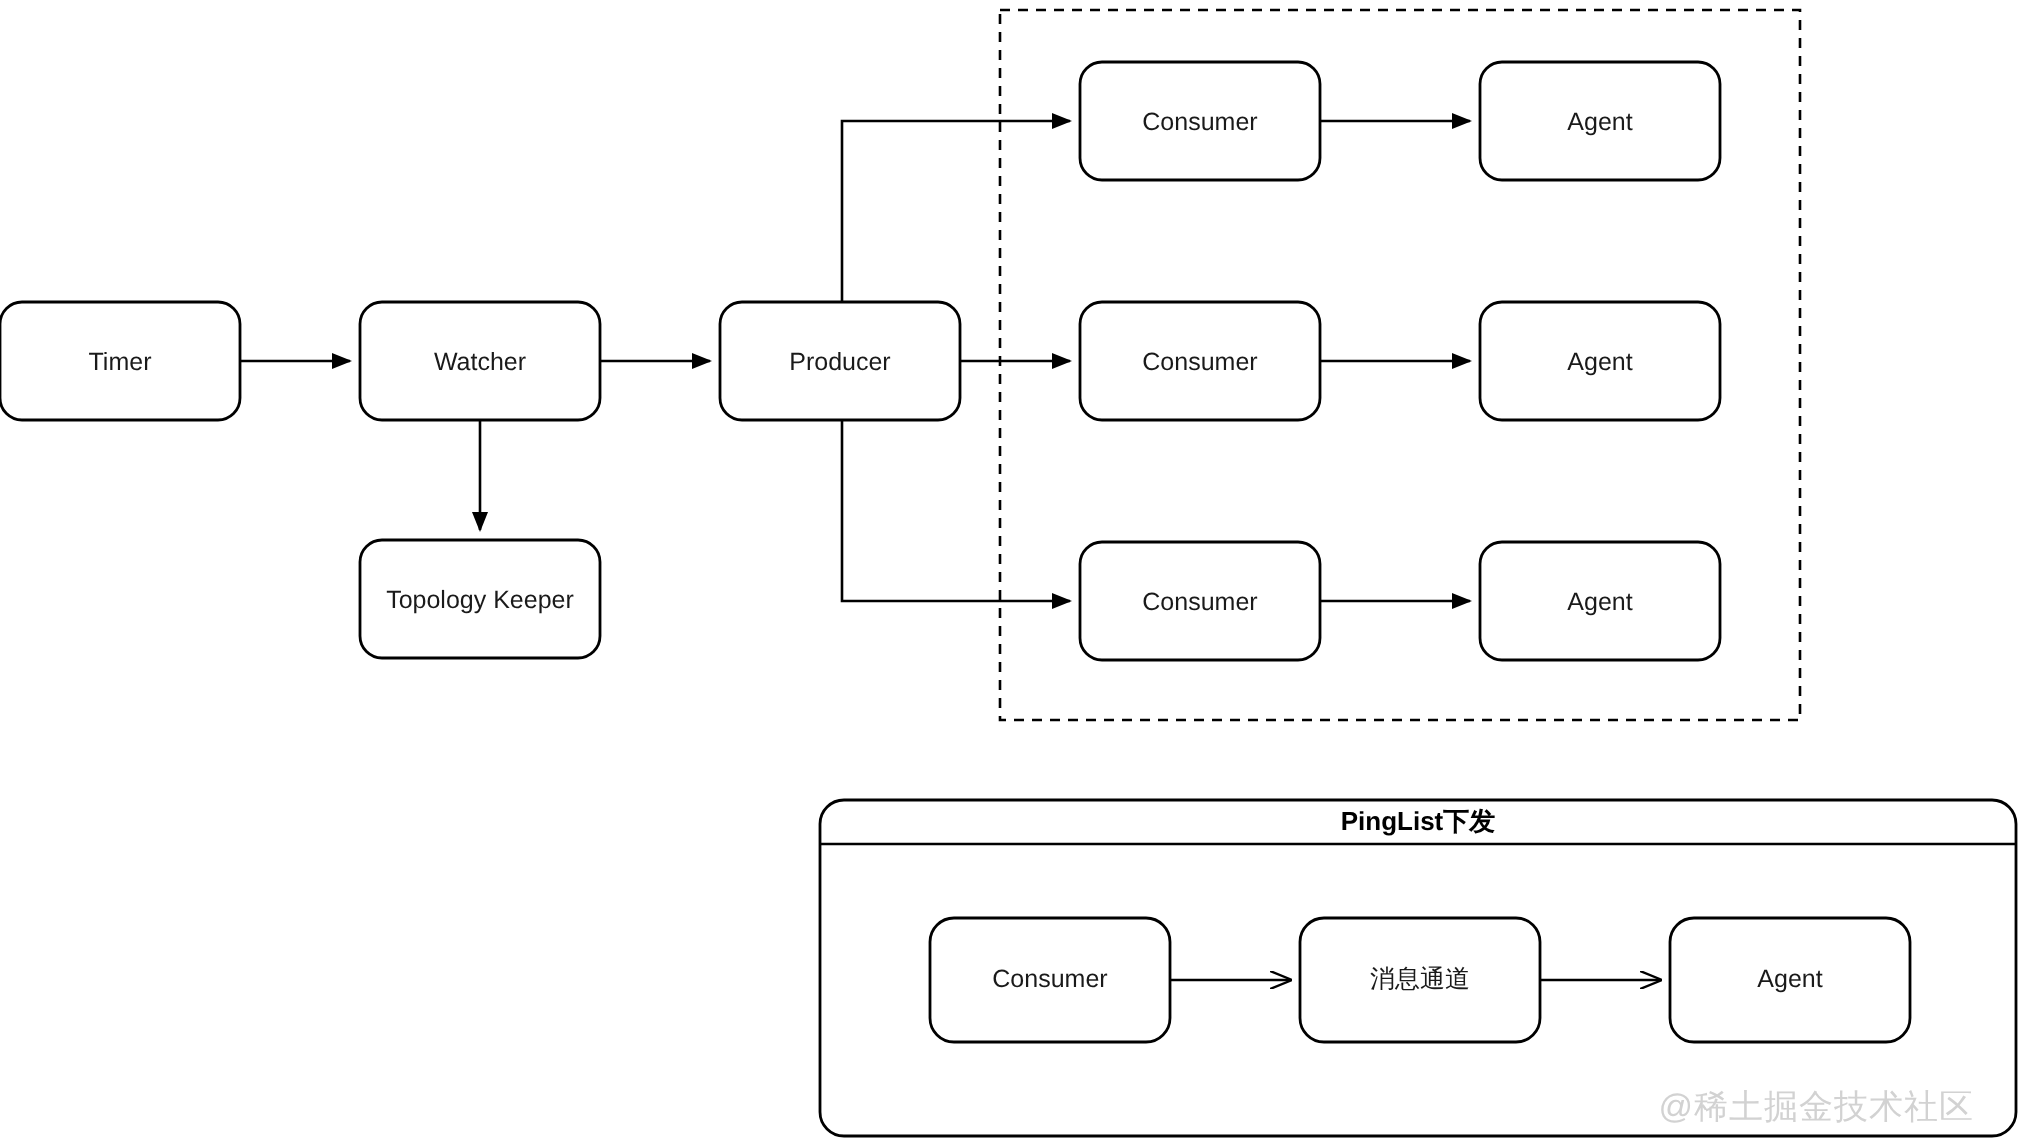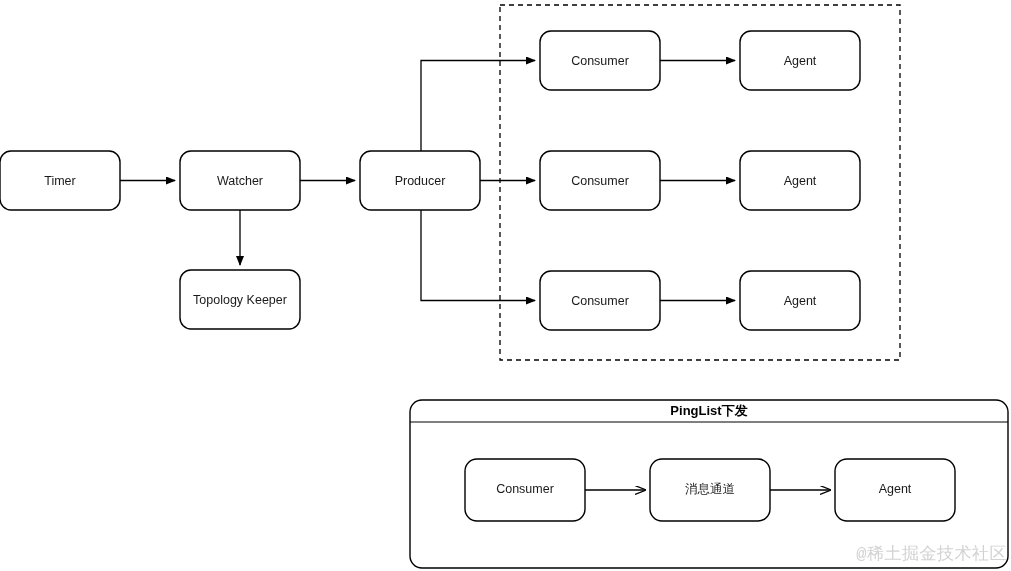--- a/index.html
+++ b/index.html
@@ -58,23 +58,23 @@
     fill: #ffffff;
     stroke: #000000;
     stroke-width: 1.4;
   }
   .panel-divider {
     stroke: #000000;
     stroke-width: 1.2;
   }
   .watermark {
     position: absolute;
-    right: 4px;
+    right: 24px;
     bottom: 6px;
-    font-family: Liberation Mono, monospace;
+    font-family: Liberation Sans, sans-serif;
     font-size: 17px;
     color: #d2d2d2;
     letter-spacing: 0.5px;
     white-space: nowrap;
     user-select: none;
   }
 </style>
 </head>
 <body>
 

